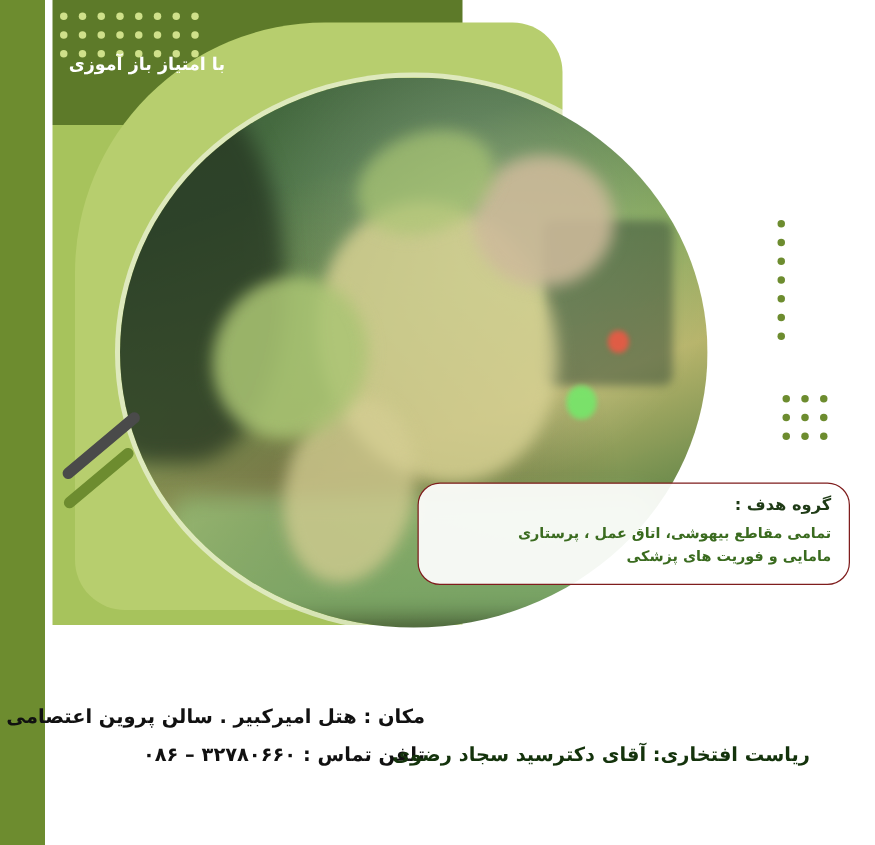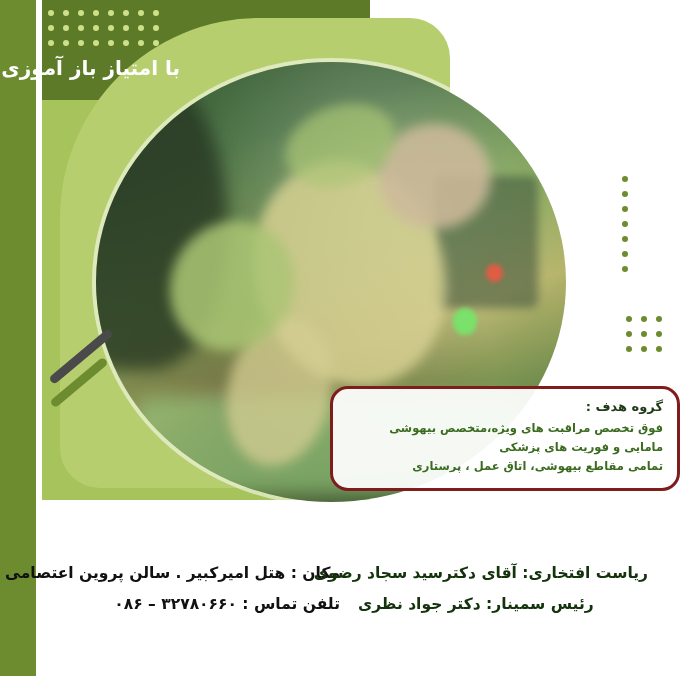--- a/index.html
+++ b/index.html
@@ -189,34 +189,34 @@
     height: 9px;
     border-radius: 6px;
     transform: rotate(-40deg);
   }
   .stroke-1 { left: 42px; top: 352px; width: 78px; background: #4a4a4a; }
   .stroke-2 { left: 44px; top: 378px; width: 70px; background: #6d8c2f; }
 
   
   .badge-top {
     position: absolute;
-    right: 520px; top: 56px;
+    right: 520px; top: 44px;
     color: #ffffff;
-    font-size: 20px;
+    font-size: 14px;
     font-weight: bold;
     direction: rtl;
     white-space: nowrap;
     letter-spacing: 0.4px;
   }
 
   .target-box {
     position: absolute;
     right: 20px; top: 386px;
     width: 316px;
-    border: 3px solid #7f1d1d;
+    border: 1px solid #7f1d1d;
     border-radius: 18px;
     padding: 10px 14px 12px 14px;
     background: rgba(255,255,255,0.92);
     direction: rtl;
     text-align: right;
   }
   .target-title {
     color: #1f3b16;
     font-size: 13px;
     font-weight: bold;
@@ -330,28 +330,26 @@
       <span></span>
   </div>
 
   <div class="stroke stroke-1"></div>
   <div class="stroke stroke-2"></div>
 
   <div class="badge-top">با امتیاز باز آموزی</div>
 
   <div class="target-box">
     <div class="target-title">گروه هدف :</div>
-    <div class="target-line">فوق تخصص مراقبت های ویژه،متخصص بیهوشی</div>
+    <div class="target-line">تمامی مقاطع بیهوشی، اتاق عمل ، پرستاری</div>
     <div class="target-line">مامایی و فوریت های پزشکی</div>
-    <div class="target-line">تمامی مقاطع بیهوشی، اتاق عمل ، پرستاری</div>
   </div>
 
   <div class="info-left">
     <div class="info-line">مکان : هتل امیرکبیر . سالن پروین اعتصامی</div>
     <div class="info-line">تلفن تماس : ۳۲۷۸۰۶۶۰ – ۰۸۶</div>
   </div>
 
   <div class="info-right">
     <div class="info-line">ریاست افتخاری: آقای دکترسید سجاد رضوی</div>
-    <div class="info-line">رئیس سمینار:  دکتر جواد نظری</div>
   </div>
 
 </div>
 
 </body></html>

